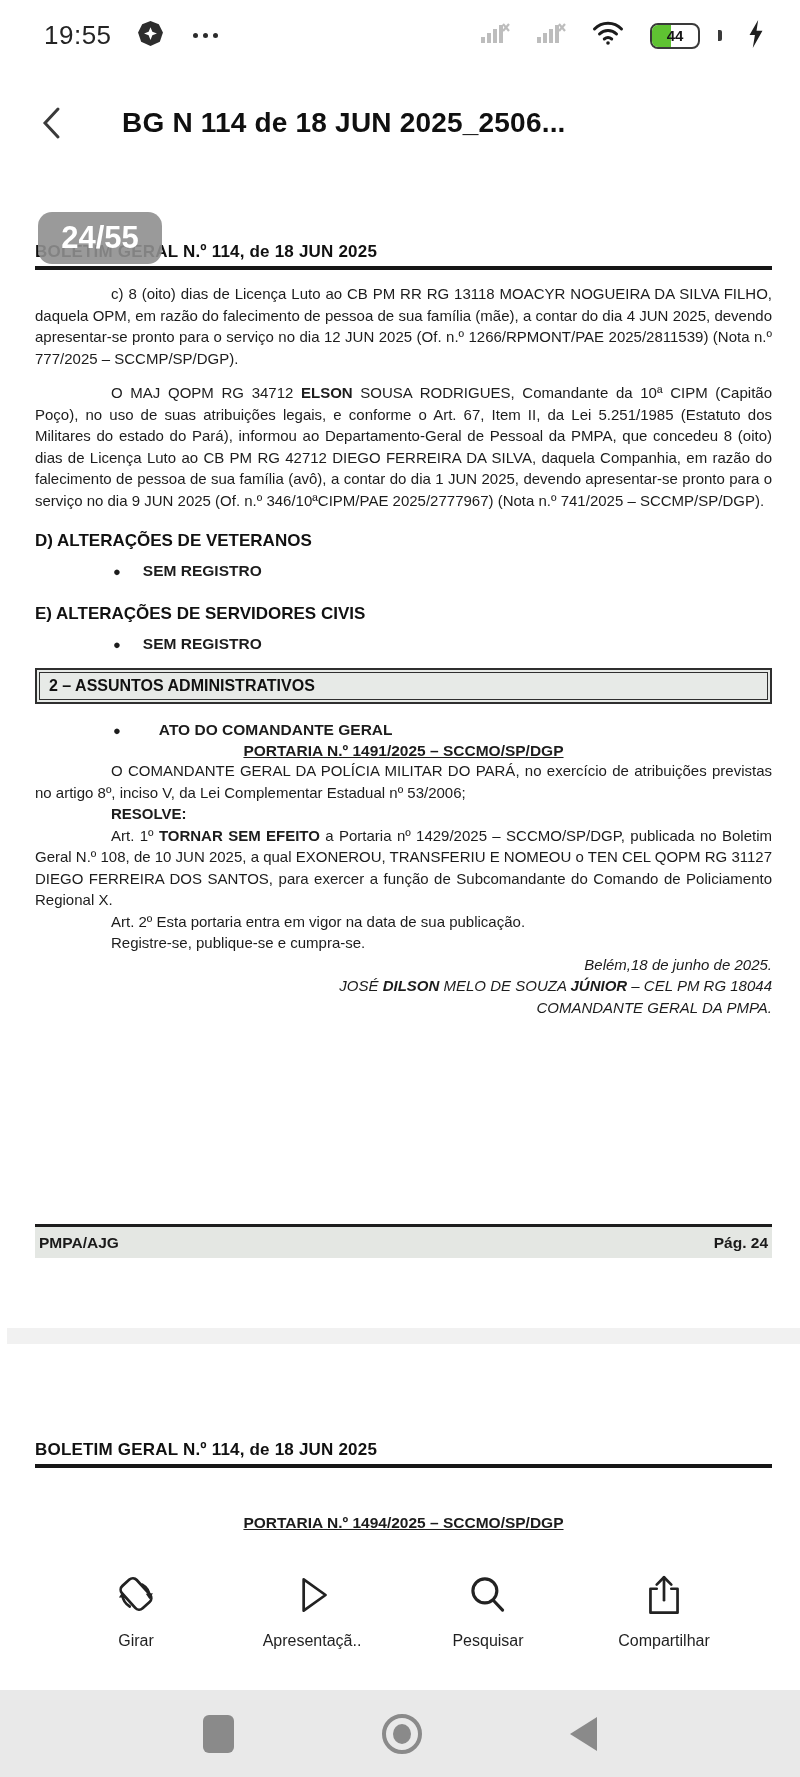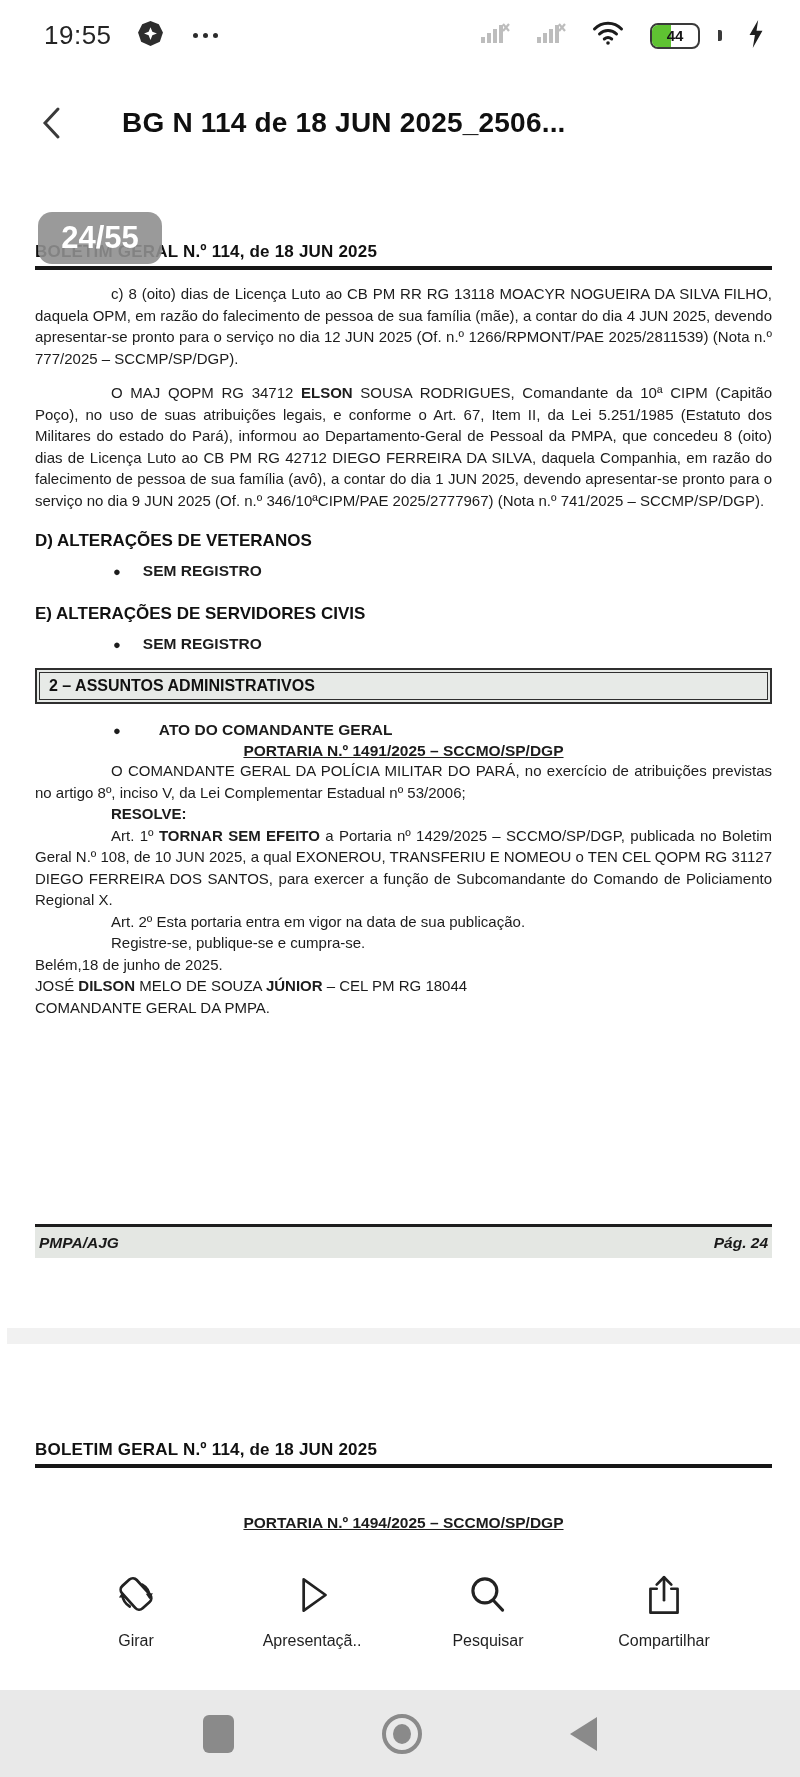--- a/index.html
+++ b/index.html
@@ -40,24 +40,24 @@
   .sec-h { font-size: 17px; font-weight: bold; color: #111; }
   .bullet-row { display: flex; align-items: center; padding-left: 78px; }
   .bullet-dot { font-size: 13px; margin-right: 22px; }
   .bullet-txt { font-size: 15.5px; font-weight: bold; }
   .admin-box { margin-top: 15px; border: 2px solid #2f2f2f; padding: 2px; background: #e7eae7; }
   .admin-box-inner { border: 1px solid #2f2f2f; padding: 4px 9px; font-size: 16px; font-weight: bold; color: #111; }
   .ato-row { margin-top: 17px; display: flex; align-items: center; padding-left: 78px; }
   .ato-row .bullet-dot { margin-right: 38px; }
   .portaria { margin-top: 3px; text-align: center; font-size: 15.5px; font-weight: bold;
     text-decoration: underline; }
-  .center { text-align: left; text-indent: 0; }
+  .center { text-align: right; text-indent: 0; font-style: italic; }
   .footer-band { margin-top: 206px; border-top: 3px solid #1d1d1d; background: #e4e7e3;
     height: 34px; display: flex; align-items: center; justify-content: space-between;
-    padding: 0 4px; font-size: 15.5px; font-weight: bold; font-style: italic; color: #1a1a1a; }
+    padding: 0 4px; font-size: 15.5px; font-weight: bold; color: #1a1a1a; }
   .page-gap { margin-top: 70px; height: 16px; background: #f1f1f1; }
   .pg2-title { margin-top: 96px; }
 
   
   .toolbar { height: 130px; background: #fff; display: flex; justify-content: center;
     gap: 44px; padding-top: 10px; }
   .tool-item { width: 132px; display: flex; flex-direction: column; align-items: center; cursor: pointer; }
   .tool-label { margin-top: 8px; font-size: 16px; color: #1f1f1f; white-space: nowrap; }
 
   

